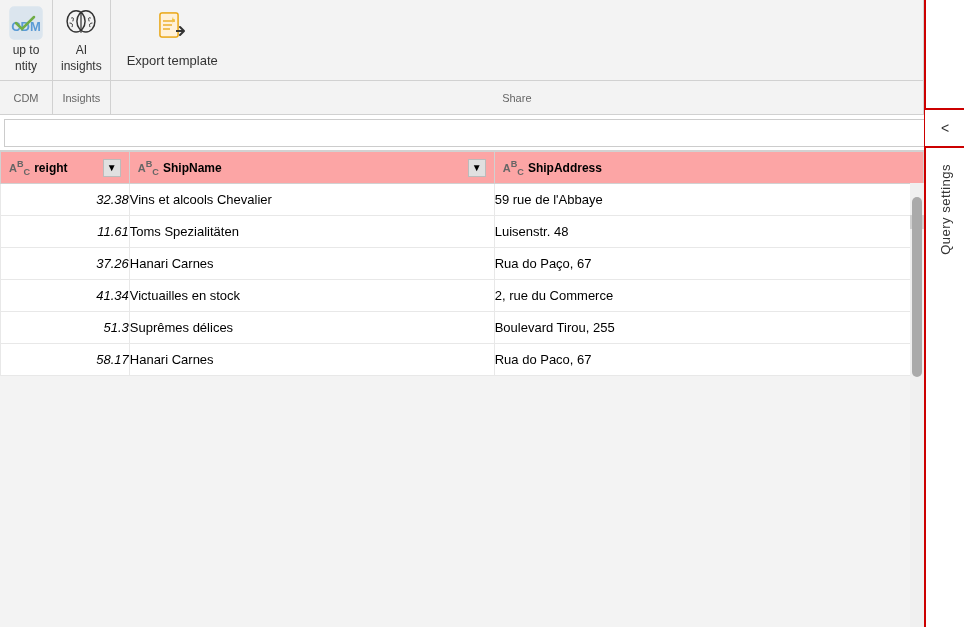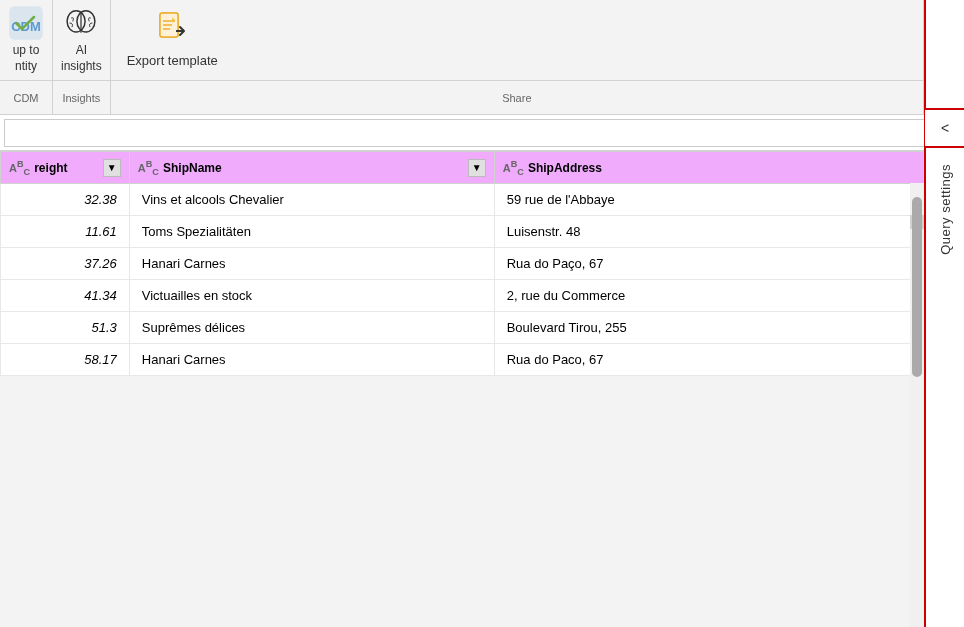--- a/index.html
+++ b/index.html
@@ -109,21 +109,21 @@
     }
 
     
     .data-table {
       width: 100%;
       border-collapse: collapse;
       background: #fff;
     }
 
     .data-table th {
-      background: #f0abfc;
+      background: #fca5a5;
       border: 1px solid #d1d1d1;
       padding: 6px 8px;
       text-align: left;
       font-weight: 600;
       font-size: 12px;
       white-space: nowrap;
       height: 32px;
     }
 
     .data-table th .col-header {
@@ -145,21 +145,21 @@
       height: 18px;
       display: flex;
       align-items: center;
       justify-content: center;
       cursor: pointer;
       font-size: 10px;
     }
 
     .data-table td {
       border: 1px solid #e8e8e8;
-      padding: 6px 12px;
+      padding: 6px 0;
       font-size: 13px;
       height: 32px;
     }
 
     .data-table td.num {
       text-align: right;
       font-style: italic;
     }
 
     

